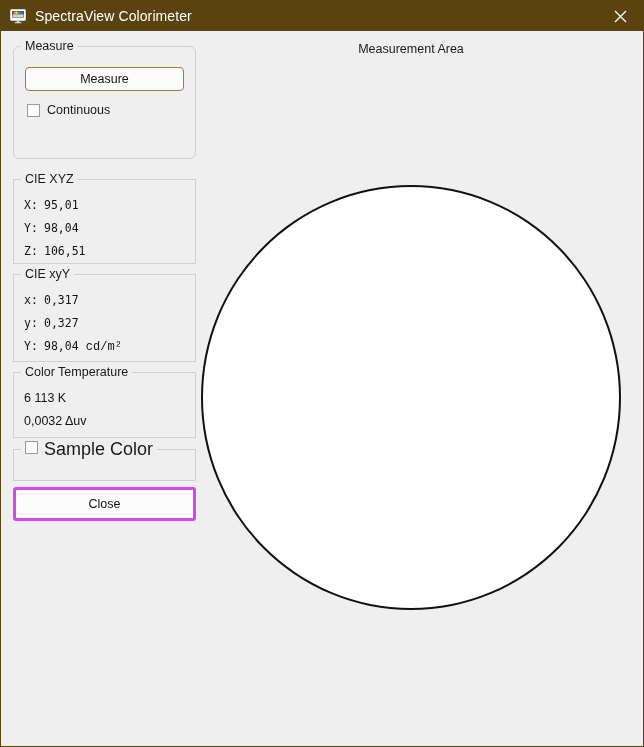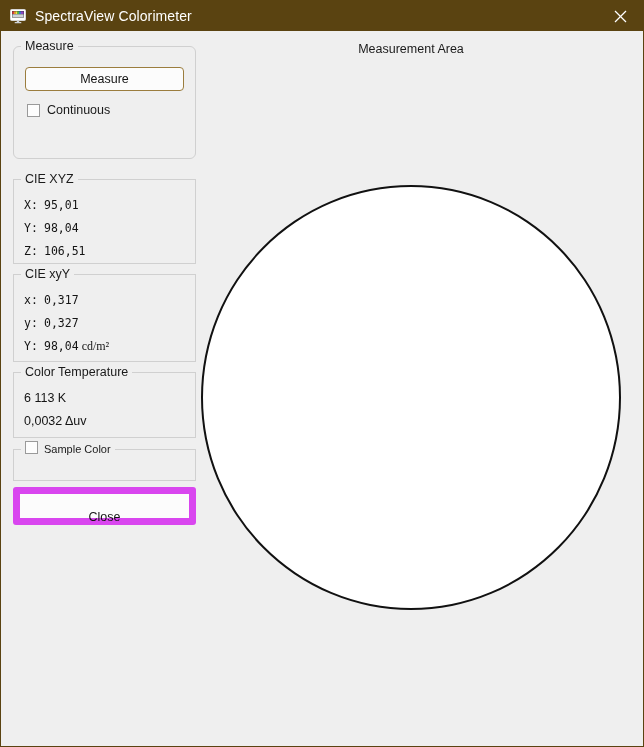--- a/index.html
+++ b/index.html
@@ -90,21 +90,21 @@
   }
   .group-title-check {
     position: absolute;
     top: -9px;
     left: 7px;
     background: #efefef;
     padding: 0 4px;
     display: flex;
     align-items: flex-start;
     gap: 6px;
-    font-size: 11px;
+    font-size: 18px;
     color: #1a1a1a;
     white-space: nowrap;
     line-height: 16px;
   }
 
   .checkbox-box {
     width: 13px;
     height: 13px;
     box-sizing: border-box;
     border: 1px solid #9a9a9a;
@@ -165,39 +165,39 @@
   }
   .value-row .vlabel { display: inline-block; width: 20px; }
   .value-row-prop {
     font-family: "Liberation Sans", sans-serif;
     font-size: 12.5px;
     color: #141414;
     height: 23px;
     line-height: 23px;
     white-space: nowrap;
   }
-  .unit { font-family: Liberation Serif, serif; font-size: 12px; }
+  .unit { font-family: Liberation Mono, monospace; font-size: 12px; }
 
   #close-btn {
     position: absolute;
     left: 12px;
     top: 456px;
     width: 183px;
-    height: 28px;
-    box-sizing: border-box;
-    border: 7px solid #d946ef;
+    height: 34px;
+    box-sizing: border-box;
+    border: 3px solid #d946ef;
     border-radius: 3px;
     background: #fcfcfc;
     font-size: 12.5px;
     font-family: "Liberation Sans", sans-serif;
     color: #141414;
     line-height: 22px;
     text-align: center;
     cursor: default;
-    padding: 12px;
+    padding: 0;
   }
 
   
   #measure-area-label {
     position: absolute;
     left: 210px;
     top: 11px;
     width: 400px;
     text-align: center;
     font-size: 12.5px;

